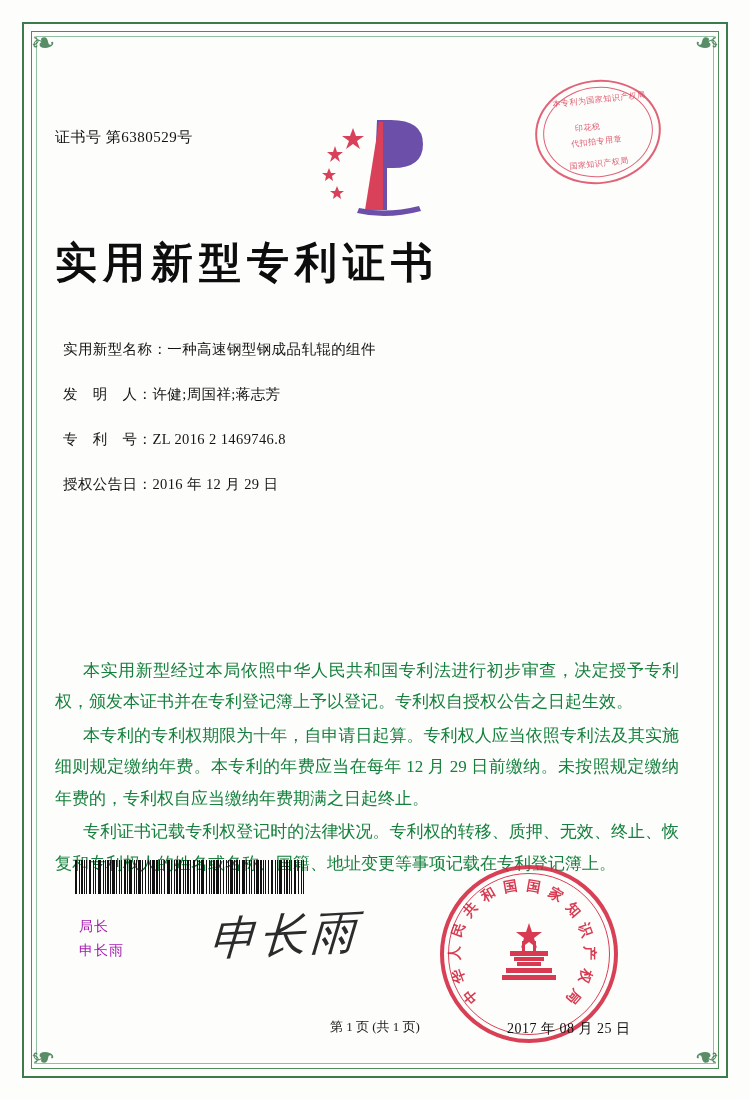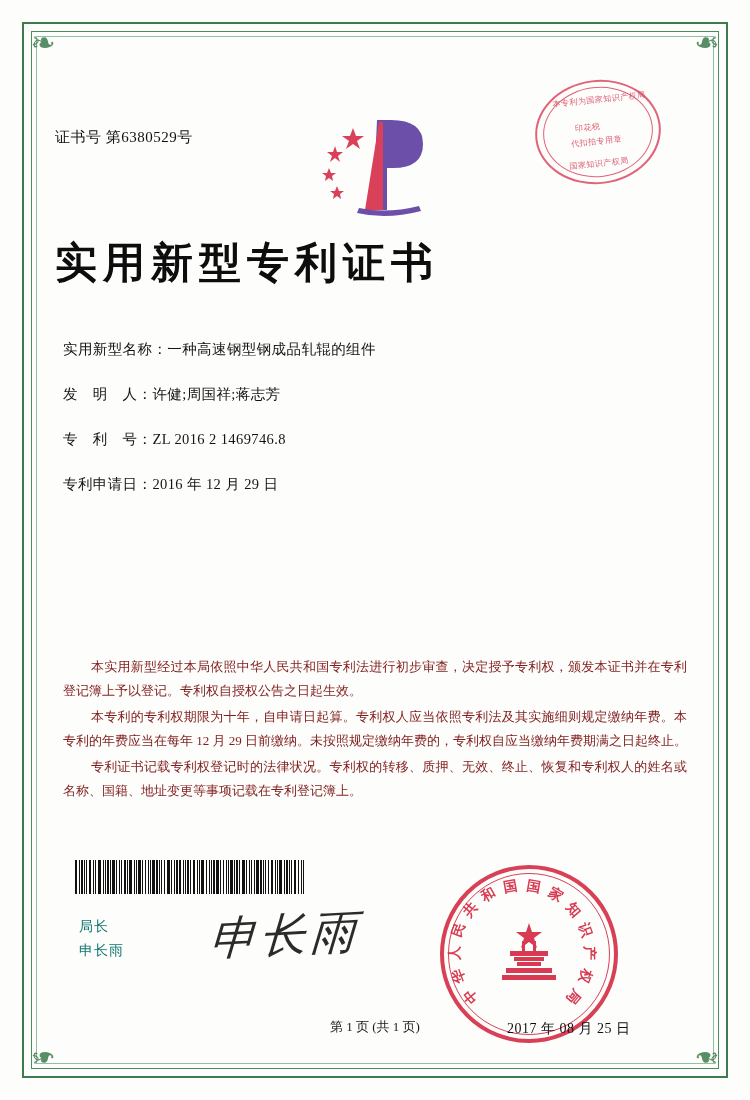--- a/index.html
+++ b/index.html
@@ -154,25 +154,25 @@
     margin-bottom: 26px;
     line-height: 1.3;
     white-space: nowrap;
   }
   .field .lbl { letter-spacing: 0.4px; text-align: center; }
   .field .val { letter-spacing: 0.4px; }
 
   
   .body-text {
     position: absolute;
-    left: 8px; top: 595px;
+    left: 0; top: 595px;
     width: 624px;
-    font-size: 13px;
+    font-size: 17px;
     line-height: 1.85;
-    color: #7f1d1d;
+    color: #15803d;
     text-align: justify;
   }
   .body-text p {
     margin: 0 0 2px 0;
     text-indent: 28px;
   }
 
   
   .barcode {
     position: absolute;
@@ -188,21 +188,21 @@
     height: 100%;
     margin-right: 1.5px;
   }
 
   
   .sig-block {
     position: absolute;
     left: 24px; top: 855px;
     font-size: 14px;
     line-height: 1.7;
-    color: #0f766e;
+    color: #a21caf;
     letter-spacing: 1px;
   }
   .handwriting {
     position: absolute;
     left: 155px; top: 845px;
     font-size: 46px;
     font-family: "DejaVu Serif", serif;
     font-style: italic;
     color: #1a1a1a;
     letter-spacing: 4px;
@@ -314,21 +314,21 @@
       <div class="field">
         <span class="lbl">实用新型名称：</span><span class="val">一种高速钢型钢成品轧辊的组件</span>
       </div>
       <div class="field">
         <span class="lbl">发　明　人：</span><span class="val">许健;周国祥;蒋志芳</span>
       </div>
       <div class="field">
         <span class="lbl">专　利　号：</span><span class="val">ZL 2016 2 1469746.8</span>
       </div>
       <div class="field">
-        <span class="lbl">专利申请日：</span><span class="val">2016 年 12 月 29 日</span>
+        <span class="lbl">授权公告日：</span><span class="val">2016 年 12 月 29 日</span>
       </div>
     </div>
 
     <div class="body-text">
       <p>本实用新型经过本局依照中华人民共和国专利法进行初步审查，决定授予专利权，颁发本证书并在专利登记簿上予以登记。专利权自授权公告之日起生效。</p>
       <p>本专利的专利权期限为十年，自申请日起算。专利权人应当依照专利法及其实施细则规定缴纳年费。本专利的年费应当在每年 12 月 29 日前缴纳。未按照规定缴纳年费的，专利权自应当缴纳年费期满之日起终止。</p>
       <p>专利证书记载专利权登记时的法律状况。专利权的转移、质押、无效、终止、恢复和专利权人的姓名或名称、国籍、地址变更等事项记载在专利登记簿上。</p>
     </div>
 
     <div class="barcode" id="barcode">

